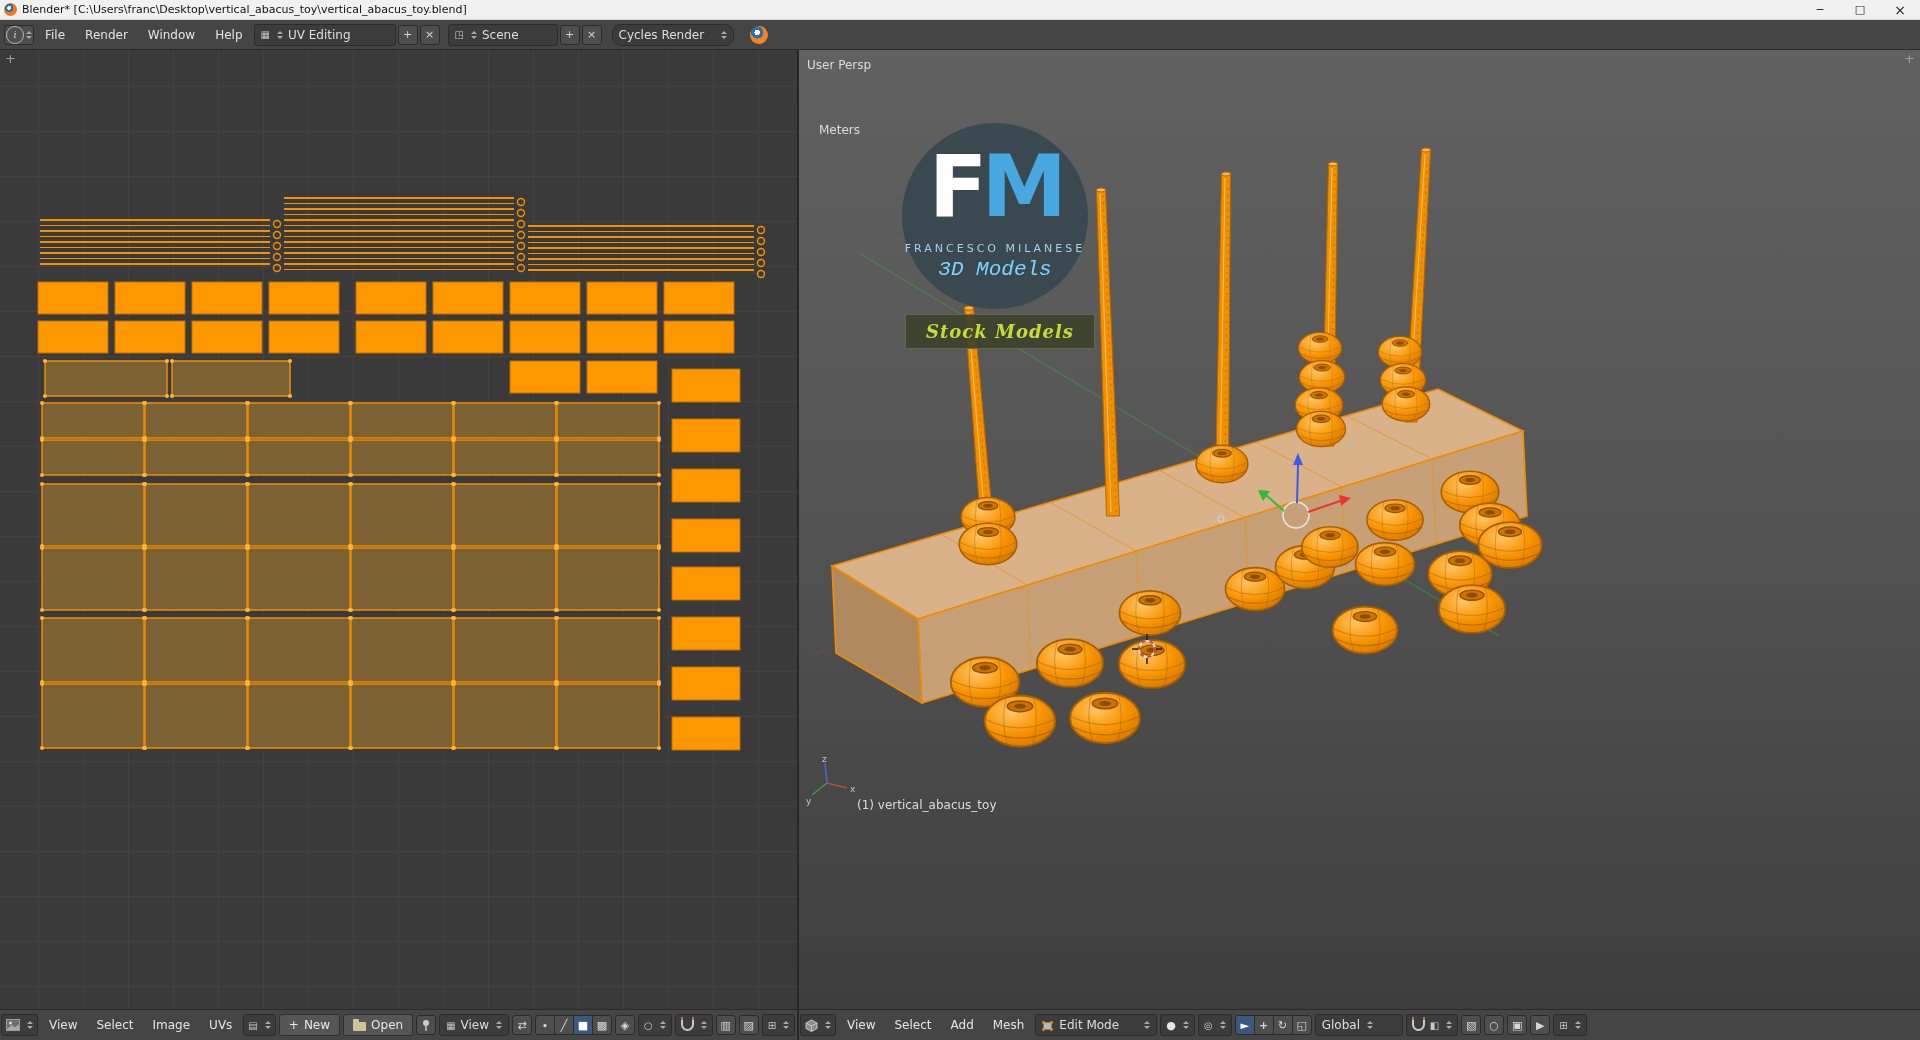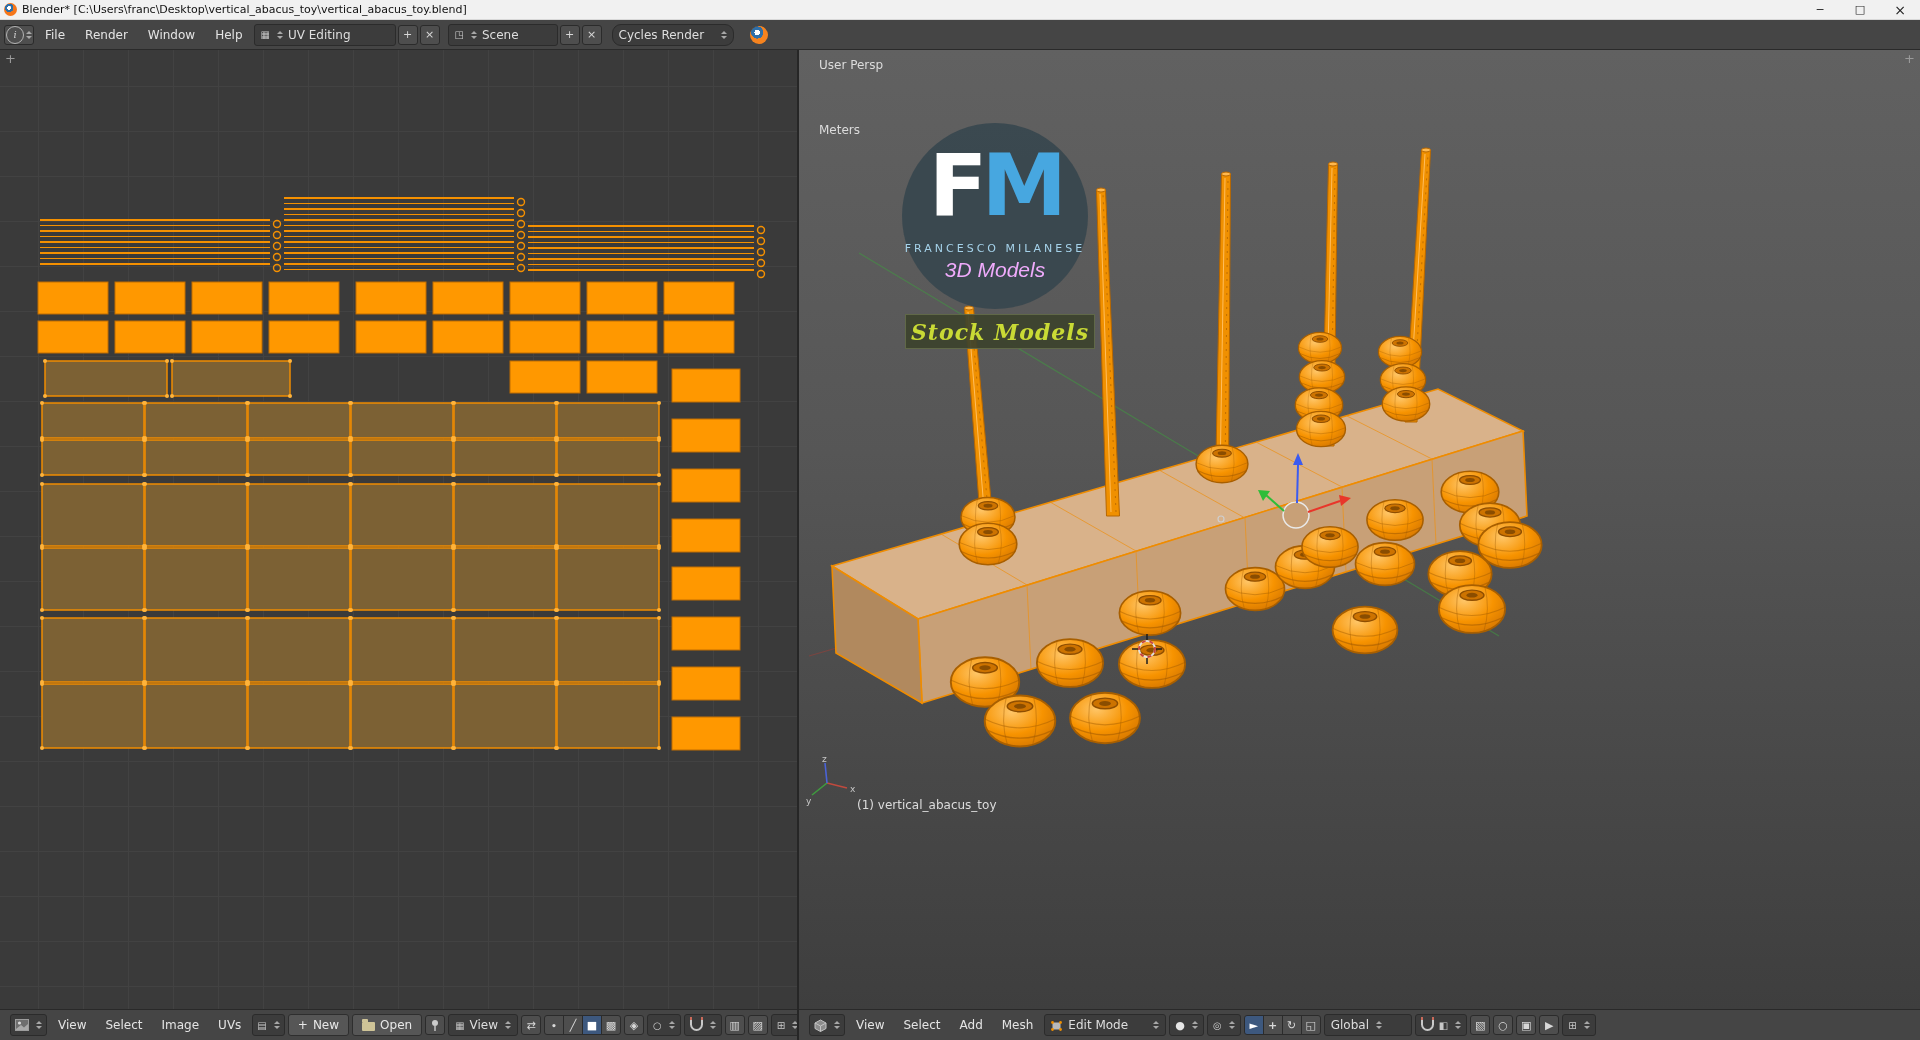--- a/index.html
+++ b/index.html
@@ -43,21 +43,21 @@
 
   
   .uv-editor{position:absolute;left:0;top:0;width:797px;bottom:0;}
   .uv-canvas{position:absolute;left:0;right:0;top:0;bottom:31px;background:#3a3a3a;overflow:hidden;
       background-image:linear-gradient(#424242 1px,transparent 1px),linear-gradient(90deg,#424242 1px,transparent 1px);
       background-size:45px 45px;background-position:-7px -9px;}
   .region-plus{position:absolute;color:#9a9a9a;font-size:13px;line-height:13px;z-index:4;}
 
   
   .editor-header{position:absolute;left:0;right:0;bottom:0;height:31px;background:#454545;
-                 border-top:1px solid #292929;display:flex;align-items:center;padding:0 10px;gap:3px;box-sizing:border-box;}
+                 border-top:1px solid #292929;display:flex;align-items:center;padding:0 1px;gap:3px;box-sizing:border-box;}
   .editor-header .menu{padding:3px 8px;}
   .seg{display:flex;}
   .seg .sq-btn{border-radius:0;margin-left:-1px;}
   .seg .sq-btn:first-child{border-radius:3px 0 0 3px;margin-left:0;}
   .seg .sq-btn:last-child{border-radius:0 3px 3px 0;}
 
   .folder{position:relative;width:13px;height:9px;background:#cfc497;border-radius:1px;margin-top:2px;flex:none;}
   .folder::before{content:"";position:absolute;top:-3px;left:0;width:6px;height:3px;background:#cfc497;border-radius:1px 1px 0 0;}
   .magnet{width:9px;height:9px;border:2px solid #c9c9c9;border-top:none;border-radius:0 0 8px 8px;position:relative;flex:none;}
   .magnet::before,.magnet::after{content:"";position:absolute;top:-3px;width:2px;height:3px;background:#c96a5a;}
@@ -69,26 +69,26 @@
   .vp-canvas{position:absolute;left:0;right:0;top:0;bottom:31px;overflow:hidden;
              background:linear-gradient(180deg,#616161 0%,#565656 42%,#3e3e3e 100%);}
   .vp-text{position:absolute;font-size:12px;color:#dcdcdc;white-space:nowrap;z-index:6;}
   .logo-circle{position:absolute;left:103px;top:73px;width:186px;height:186px;border-radius:50%;
                background:rgba(56,71,79,0.93);display:flex;flex-direction:column;align-items:center;
                justify-content:center;z-index:5;text-align:center;}
   .fm{display:flex;align-items:flex-start;line-height:0.92;font-weight:bold;letter-spacing:-6px;margin-top:-4px;}
   .fm .f{font-size:86px;color:#ffffff;}
   .fm .m{font-size:86px;color:#47a7e0;}
   .logo-sub{font-size:11px;letter-spacing:3px;color:#a5d2ea;margin-top:16px;}
-  .logo-3d{font-family:Liberation Sans, sans-serif;font-style:italic;font-size:21px;color:#f0abfc;margin-top:3px;}
+  .logo-3d{font-family:Liberation Mono, monospace;font-style:italic;font-size:21px;color:#7dd3fc;margin-top:3px;}
   .stock-banner{position:absolute;left:106px;top:264px;width:188px;height:33px;z-index:5;
                 background:rgba(60,66,45,0.92);border:1px solid rgba(130,140,95,0.5);
                 display:flex;align-items:center;justify-content:center;
                 font-family:"DejaVu Serif","Liberation Serif",serif;font-style:italic;font-weight:bold;
-                font-size:22px;color:#c9da35;letter-spacing:1px;}
+                font-size:18px;color:#c9da35;letter-spacing:1px;}
   svg{display:block;}
 </style>
 </head>
 <body>
 
 <div id="app">
 
   <div class="titlebar">
     <span class="blogo-sm"></span>
     <span class="tb-title">Blender* [C:\Users\franc\Desktop\vertical_abacus_toy\vertical_abacus_toy.blend]</span>
@@ -503,21 +503,21 @@
           <span class="t-ud">
               <span class="tu"></span>
               <span class="td"></span>
             </span>
         </div>
       </div>
     </div>
 
     <div class="viewport">
       <div class="vp-canvas">
-        <span class="vp-text" style="left:20px;top:8px;">User Persp</span>
+        <span class="vp-text" style="left:8px;top:8px;">User Persp</span>
         <span class="vp-text" style="left:20px;top:29px;margin-top:44px;">Meters</span>
         <span class="region-plus" style="right:5px;top:2px;">+</span>
 
         <svg id="v3d" width="1121" height="959" style="position:absolute;left:0;top:0;">
           <defs>
             <radialGradient id="beadGrad" cx="0.38" cy="0.32" r="0.8">
               <stop offset="0" stop-color="#ffc668"></stop>
               <stop offset="0.55" stop-color="#f79300"></stop>
               <stop offset="1" stop-color="#d07200"></stop>
             </radialGradient>

